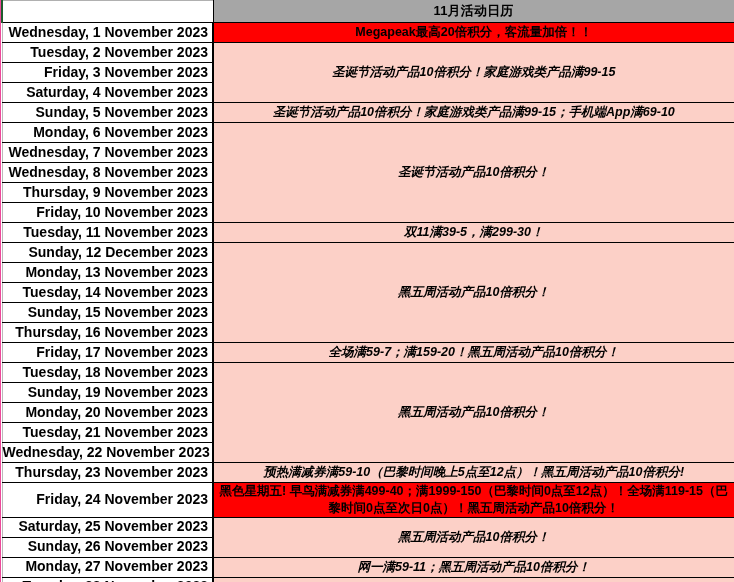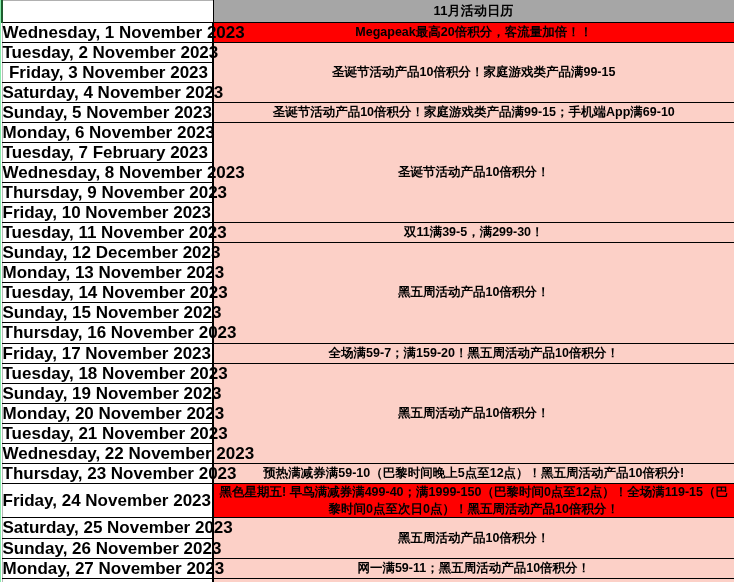--- a/index.html
+++ b/index.html
@@ -10,21 +10,21 @@
   body {
     width: 734px;
     height: 582px;
     overflow: hidden;
     font-family: "Liberation Sans", "DejaVu Sans", sans-serif;
   }
   #sheet {
     position: relative;
     width: 734px;
     height: 582px;
-    background: #86efac;
+    background: #ec4899;
     box-sizing: border-box;
   }
   table.calendar {
     border-collapse: collapse;
     table-layout: fixed;
     width: 732px;
     margin-left: 1px;
     background: #ffffff;
   }
   table.calendar col.c-date { width: 211px; }
@@ -60,34 +60,34 @@
     border-right: 1px solid #a6a6a6;
     border-bottom: 1px solid #000000;
   }
 
   
   td.date-cell {
     background: #ffffff;
     text-align: right;
     padding-right: 4px;
     height: 19px;
-    font-size: 17px;
+    font-size: 14px;
     border-left: 1px solid #b9b9b9;
     border-right: 2px solid #000000;
     white-space: nowrap;
   }
 
   
   td.promo-cell {
     text-align: center;
     padding: 0 0;
     border-left: 2px solid #000000;
     border-right: 1px solid #000000;
   }
-  td.promo-cell.fill-pink { background: #fcd0c7; }
+  td.promo-cell.fill-pink { background: #fcd0c7; font-style: italic; }
   td.promo-cell.fill-red  { background: #ff0000; }
 
   .promo-text {
     display: block;
     text-align: center;
     font-weight: bold;
     font-size: 12.5px;
     line-height: 1.35;
     color: #000000;
   }
@@ -131,21 +131,21 @@
             <span class="promo-text">圣诞节活动产品10倍积分！家庭游戏类产品满99-15；手机端App满69-10</span>
           </td>
         </tr>
         <tr>
           <td class="date-cell">Monday, 6 November 2023</td>
           <td rowspan="5" class="tall-group promo-cell fill-pink">
             <span class="promo-text">圣诞节活动产品10倍积分！</span>
           </td>
         </tr>
         <tr>
-          <td class="date-cell">Tuesday, 7 February 2023</td>
+          <td class="date-cell">Wednesday, 7 November 2023</td>
         </tr>
         <tr>
           <td class="date-cell">Wednesday, 8 November 2023</td>
         </tr>
         <tr>
           <td class="date-cell">Thursday, 9 November 2023</td>
         </tr>
         <tr>
           <td class="date-cell">Friday, 10 November 2023</td>
         </tr>

